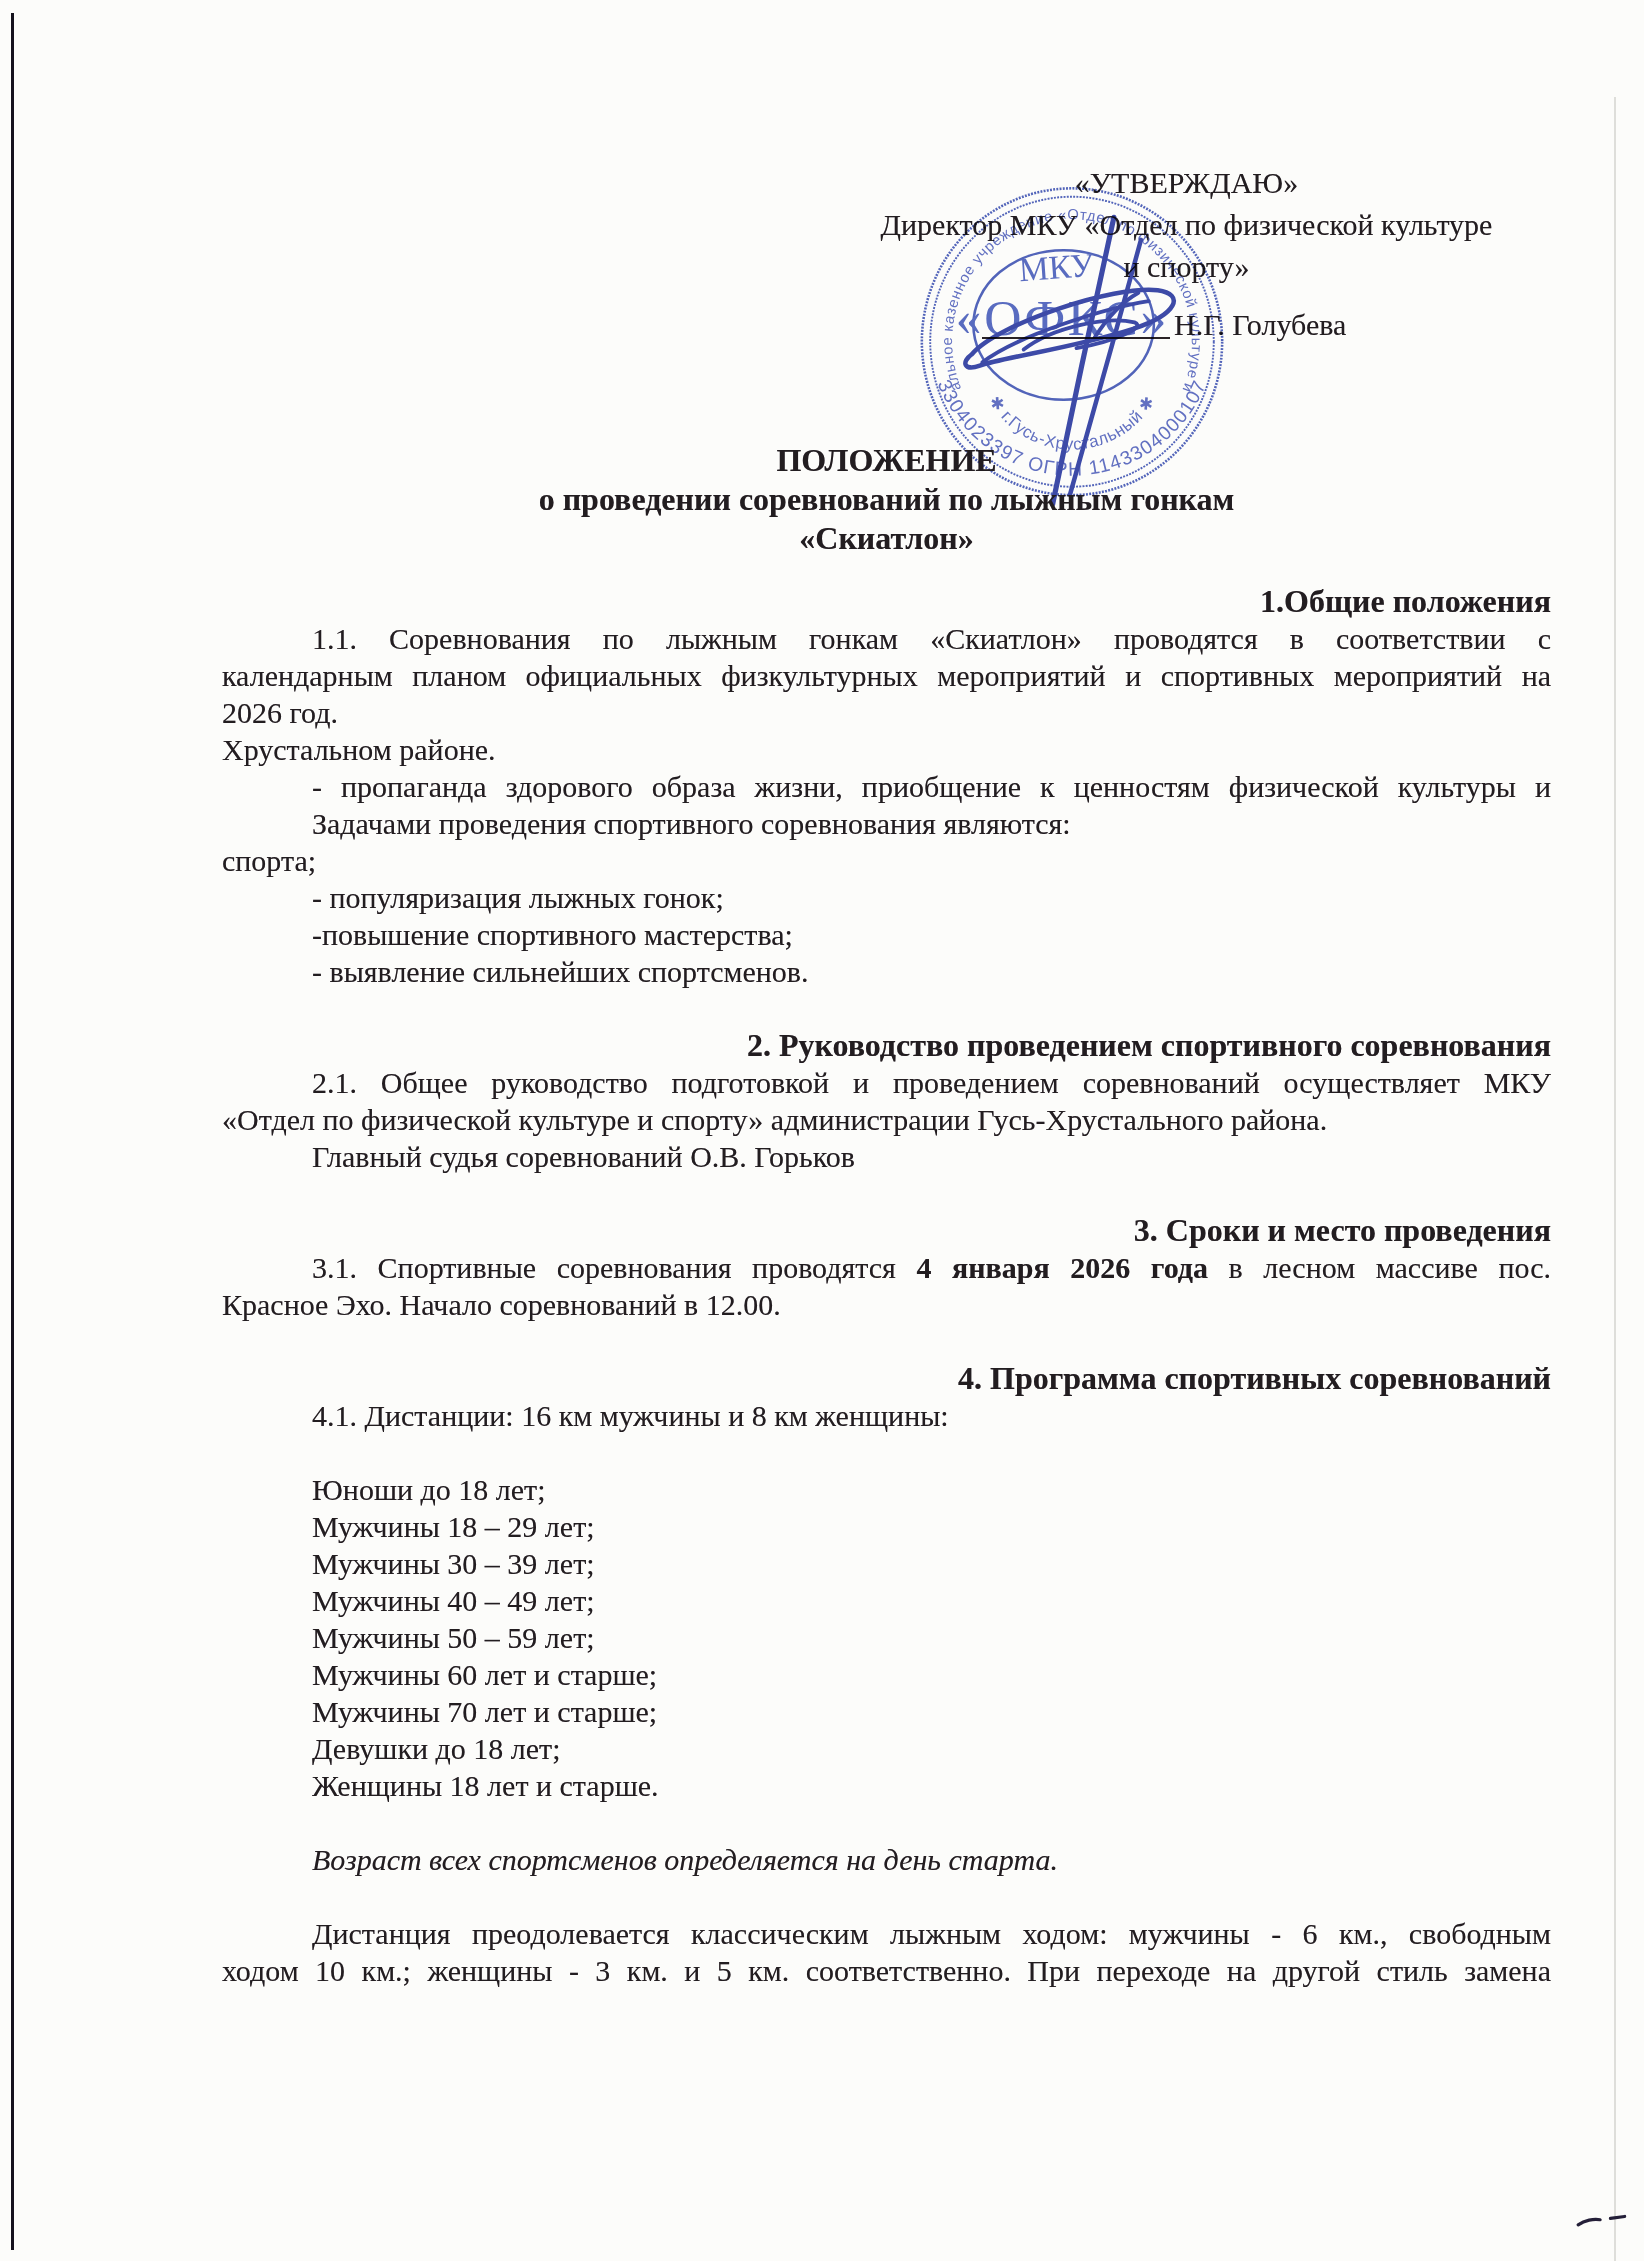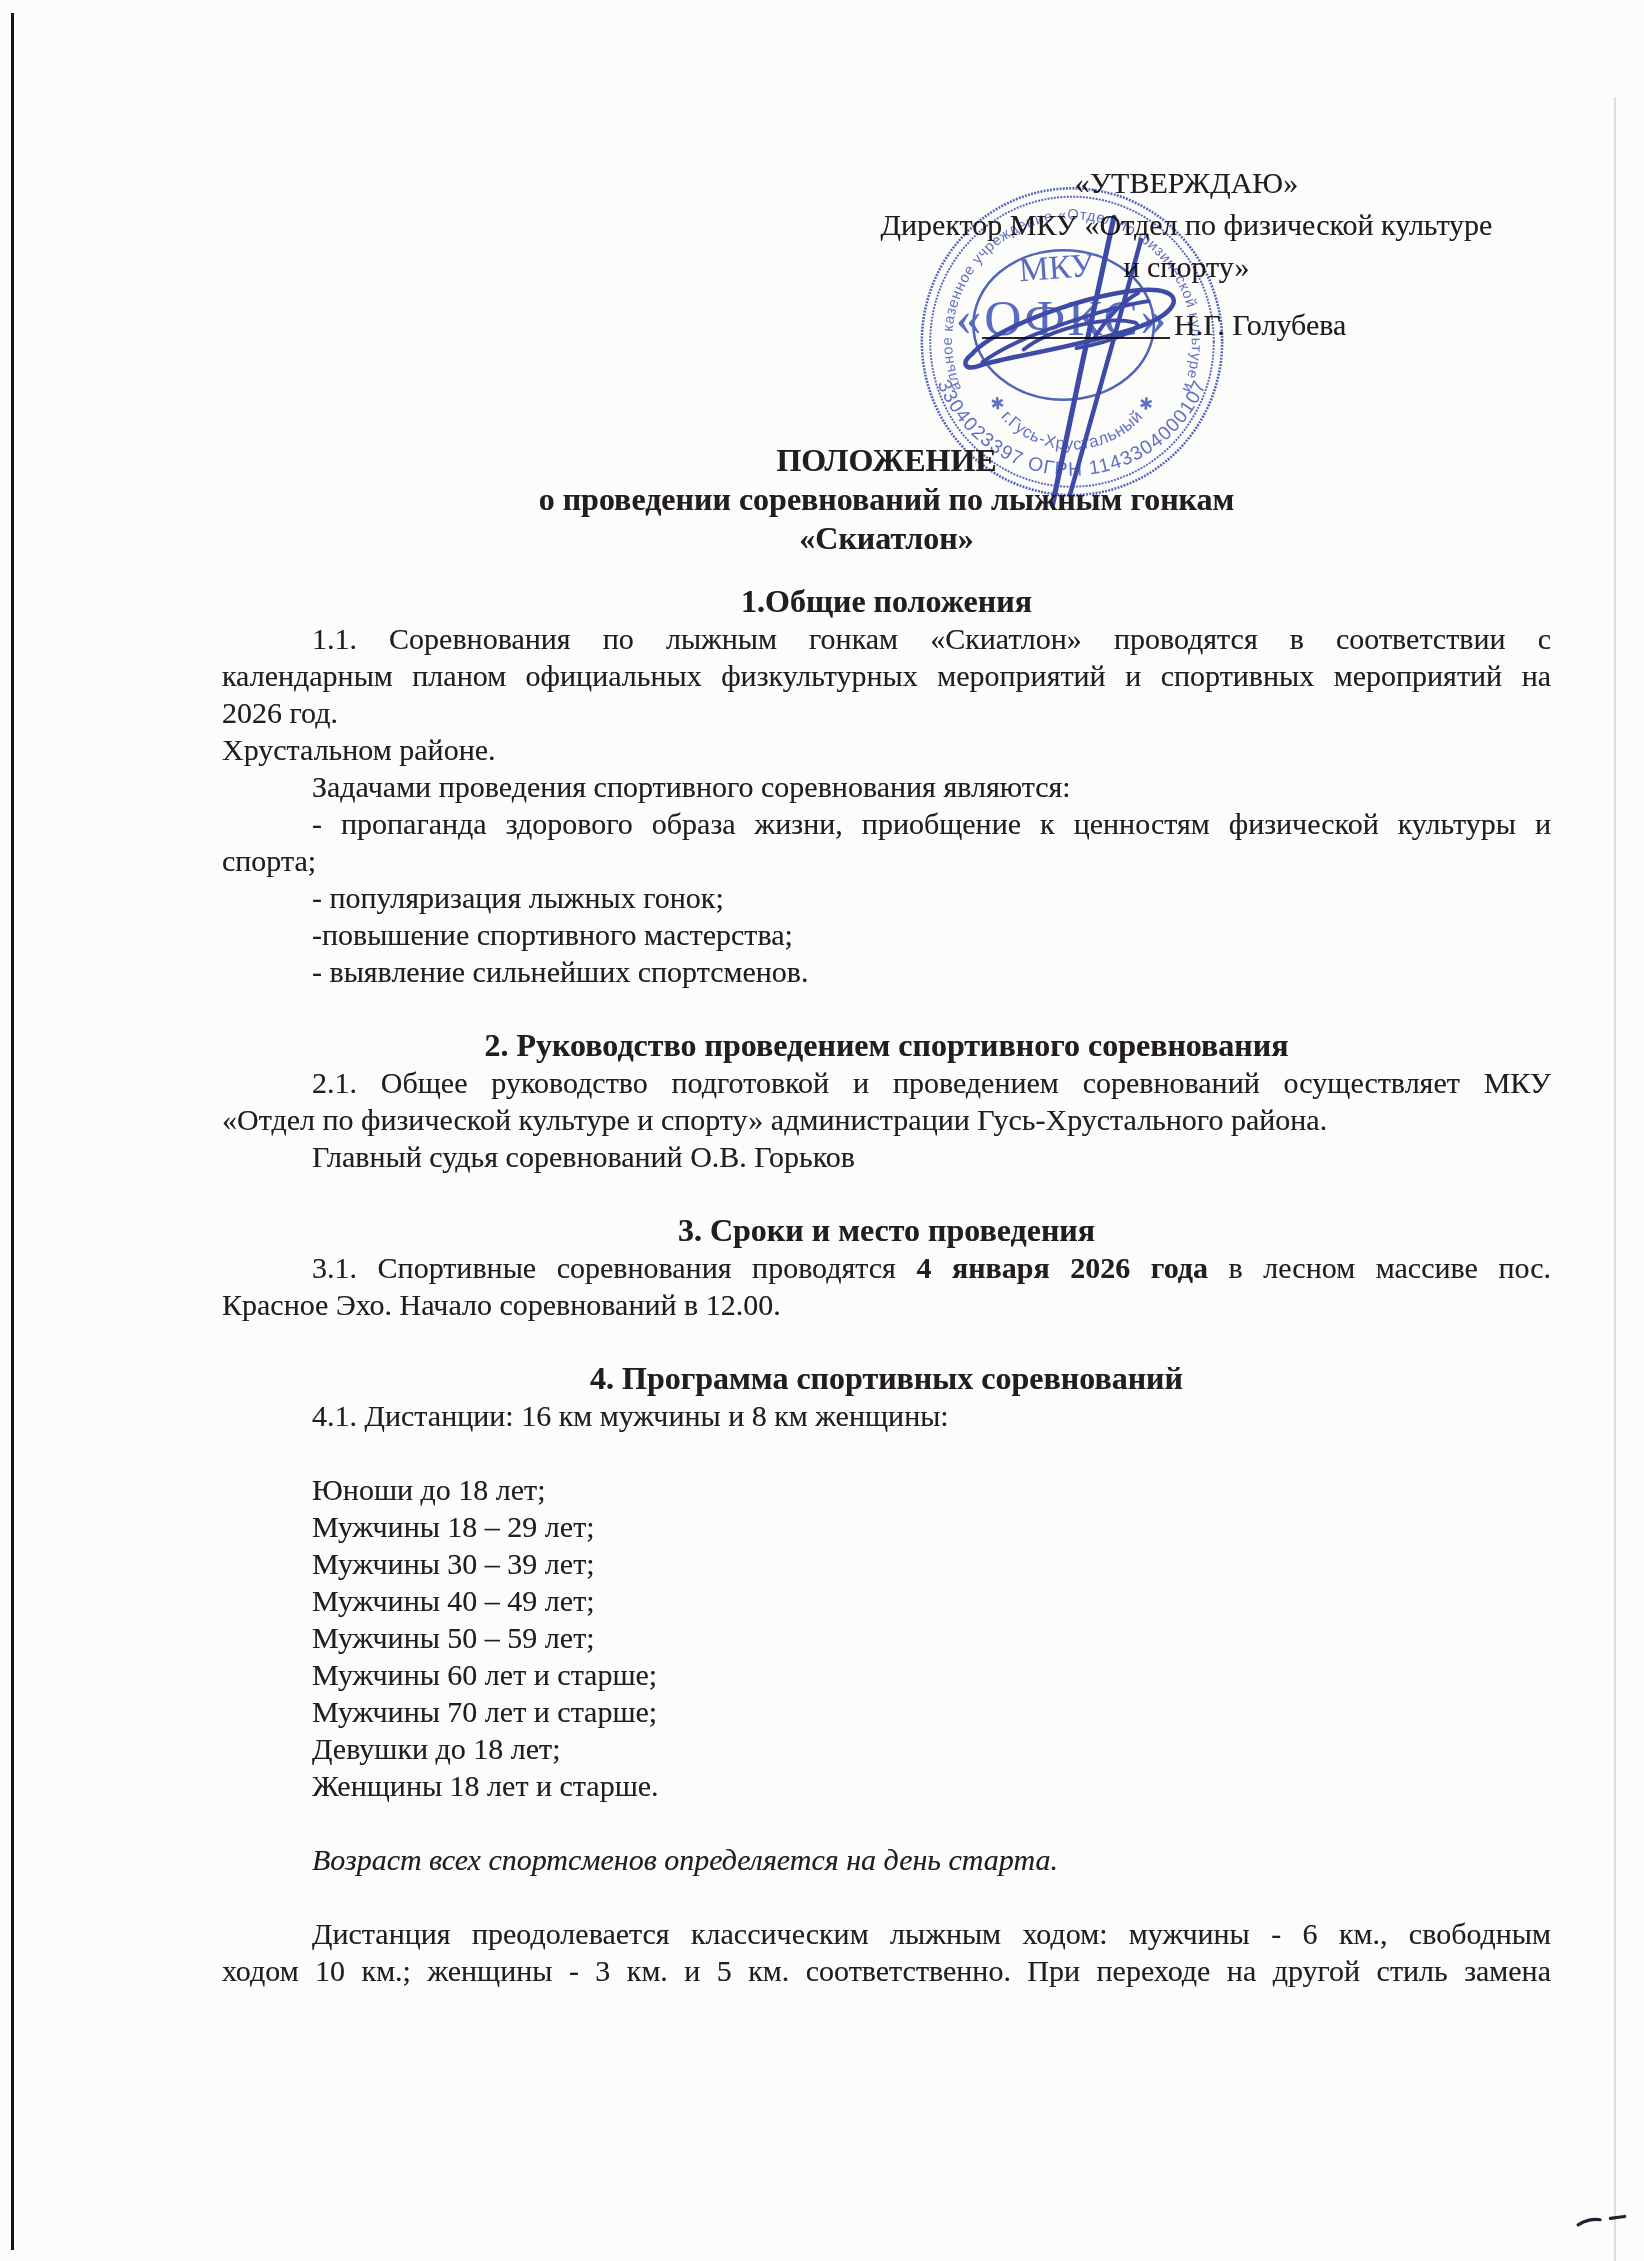--- a/index.html
+++ b/index.html
@@ -25,21 +25,21 @@
            mix-blend-mode:multiply; opacity:.92; }
 
   
   .flow { position:absolute; left:222px; top:583px; width:1329px;
           font-size:30px; line-height:37px; }
   .title-block { position:absolute; left:222px; top:441px; width:1329px;
           text-align:center; font-weight:bold; font-size:32px; line-height:39px; }
   .ln { min-height:37px; }
   .ind { padding-left:90px; }
   .just { text-align:justify; text-align-last:justify; }
-  .center { text-align:center; font-weight:bold; font-size:32px; }
+  .center { text-align:right; font-weight:bold; font-size:32px; }
   .it { font-style:italic; }
   .b { font-weight:bold;margin-top:20px; }
 
   .pen-mark { position:absolute; left:1573px; top:2208px; }
 </style>
 </head>
 <body>
 
 <div class="page">
 
@@ -91,22 +91,22 @@
     <div class="ln">о проведении соревнований по лыжным гонкам</div>
     <div class="ln">«Скиатлон»</div>
   </div>
 
   <div class="flow txt">
     <div class="ln center">1.Общие положения</div>
     <div class="ln ind just">1.1. Соревнования по лыжным гонкам «Скиатлон» проводятся в соответствии с</div>
     <div class="ln just">календарным планом официальных физкультурных мероприятий и спортивных мероприятий на</div>
     <div class="ln">2026 год.</div>
     <div class="ln">Хрустальном районе.</div>
+    <div class="ln ind just">- пропаганда здорового образа жизни, приобщение к ценностям физической культуры и</div>
     <div class="ln ind">Задачами проведения спортивного соревнования являются:</div>
-    <div class="ln ind just">- пропаганда здорового образа жизни, приобщение к ценностям физической культуры и</div>
     <div class="ln">спорта;</div>
     <div class="ln ind">- популяризация лыжных гонок;</div>
     <div class="ln ind">-повышение спортивного мастерства;</div>
     <div class="ln ind">- выявление сильнейших спортсменов.</div>
     <div class="ln"></div>
     <div class="ln center">2. Руководство проведением спортивного соревнования</div>
     <div class="ln ind just">2.1. Общее руководство подготовкой и проведением соревнований осуществляет МКУ</div>
     <div class="ln">«Отдел по физической культуре и спорту» администрации Гусь-Хрустального района.</div>
     <div class="ln ind">Главный судья соревнований О.В. Горьков</div>
     <div class="ln"></div>

